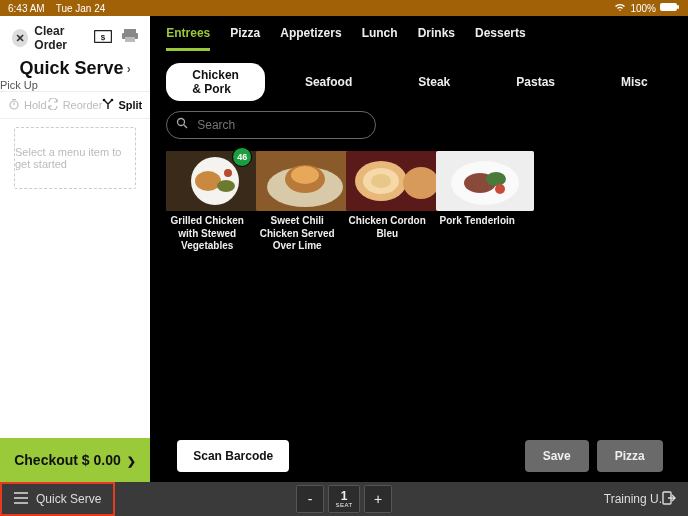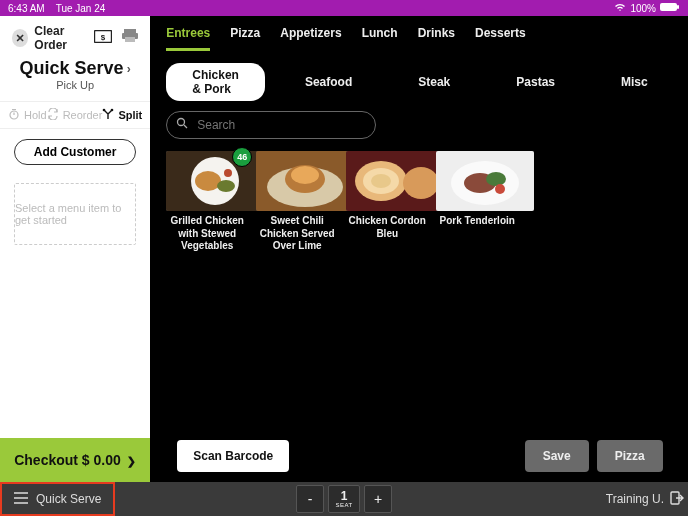--- a/index.html
+++ b/index.html
@@ -1,32 +1,32 @@
 <!DOCTYPE html>
 <html><head>
 <meta charset="utf-8">
 <style>
   * { box-sizing: border-box; margin: 0; padding: 0; }
   body { font-family: -apple-system, Helvetica, Arial, sans-serif; width: 688px; height: 516px; overflow: hidden; background: #000; }
   
-  .status-bar { height: 16px; background: #a21caf; color: #fff; display: flex; align-items: center; padding: 0 8px; font-size: 10px; }
+  .status-bar { height: 16px; background: #a16207; color: #fff; display: flex; align-items: center; padding: 0 8px; font-size: 10px; }
   .status-left { flex: 1; }
   .status-right { display: flex; align-items: center; gap: 4px; }
   
   .main { display: flex; height: 466px; }
   
   
   .left { width: 246px; background: #fff; display: flex; flex-direction: column; }
   .left-header { padding: 8px 12px; display: flex; align-items: center; justify-content: space-between; }
   .clear-btn { display: flex; align-items: center; gap: 6px; font-size: 12px; font-weight: 600; color: #222; cursor: pointer; }
   .clear-x { width: 18px; height: 18px; border-radius: 50%; background: #ddd; display: flex; align-items: center; justify-content: center; font-size: 11px; font-weight: bold; color:#333; }
   .header-icons { display: flex; gap: 10px; color: #333; }
   .title-row { text-align: center; font-size: 18px; font-weight: 800; color: #111; margin-top: -2px; }
   .title-caret { font-size: 12px; vertical-align: middle; color:#555; }
-  .subtitle { text-align: center; font-size: 11px; color: #555; margin-bottom: 10px; }
+  .subtitle { text-align: left; font-size: 11px; color: #555; }
   .action-row { display: flex; justify-content: flex-end; padding: 6px 8px; border-top: 1px solid #eee; border-bottom: 1px solid #eee; }
   .action-item { display: flex; align-items: center; gap: 4px; font-size: 11px; color: #bbb; }
   .action-item.active { color: #111; font-weight: 600; }
   .add-customer { margin: 10px 14px; border: 1px solid #333; border-radius: 14px; text-align: center; padding: 5px 0; font-size: 12px; font-weight: 700; cursor: pointer; }
   .placeholder-box { margin: 8px 14px; border: 1px dashed #ccc; border-radius: 2px; text-align: left; padding: 18px 0; font-size: 11px; color: #bbb; }
   .left-spacer { flex: 1; }
   .checkout { background: #9ac93a; color: #111; text-align: center; padding: 14px 0; font-size: 14px; font-weight: 800; cursor: pointer; }
   .checkout .chev { margin-left: 6px; font-size: 11px; }
   
   
@@ -54,21 +54,21 @@
   
   
   .bottom { height: 34px; background: #3a3a3a; display: flex; align-items: center; color: #ddd; font-size: 12px; position: relative; }
   .bottom-left { display: flex; align-items: center; gap: 8px; padding: 5px 12px; border: 2px solid #e63b1f; height:100%; }
   .hamburger { display: inline-block; }
   .seat-group { position: absolute; left: 50%; transform: translateX(-50%); display: flex; align-items: center; gap: 4px; }
   .seat-btn { width: 28px; height: 28px; background: #2c2c2c; border: 1px solid #555; color: #eee; display: flex; align-items: center; justify-content: center; font-size: 14px; cursor: pointer; border-radius:2px; }
   .seat-center { width: 32px; height: 28px; background: #2c2c2c; border: 1px solid #555; color: #eee; display: flex; flex-direction: column; align-items: center; justify-content: center; border-radius:2px; }
   .seat-num { font-size: 12px; font-weight: 700; line-height: 1; }
   .seat-lbl { font-size: 6px; letter-spacing: 0.5px; }
-  .bottom-right { margin-left: auto; padding-right: 4px; display: flex; align-items: center; gap: 6px; }
+  .bottom-right { margin-left: auto; padding-right: 12px; display: flex; align-items: center; }
   
   
   .food { width:100%; height:100%; }
 </style>
 </head>
 <body>
 
 <div class="status-bar">
   <div class="status-left">
     <span>6:43 AM</span>
@@ -141,23 +141,20 @@
       <div class="action-item active">
         <span>
           <svg width="12" height="12" viewBox="0 0 12 12">
               <path d="M6 11 V6 L2 2 M6 6 L10 2" fill="none" stroke="#111" stroke-width="1.4"></path>
               <circle cx="2" cy="2" r="1.3" fill="#111"></circle>
               <circle cx="10" cy="2" r="1.3" fill="#111"></circle>
             </svg>
         </span>
         <span>Split</span>
       </div>
-    </div>
-    <div class="add-customer">
-      <span>Add Customer</span>
     </div>
     <div class="placeholder-box">Select a menu item to get started</div>
     <div class="left-spacer"></div>
     <div class="checkout">
       <span>Checkout $ 0.00</span><span class="chev">❯</span>
     </div>
   </div>
 
   <div class="right">
     <div class="tabs">

